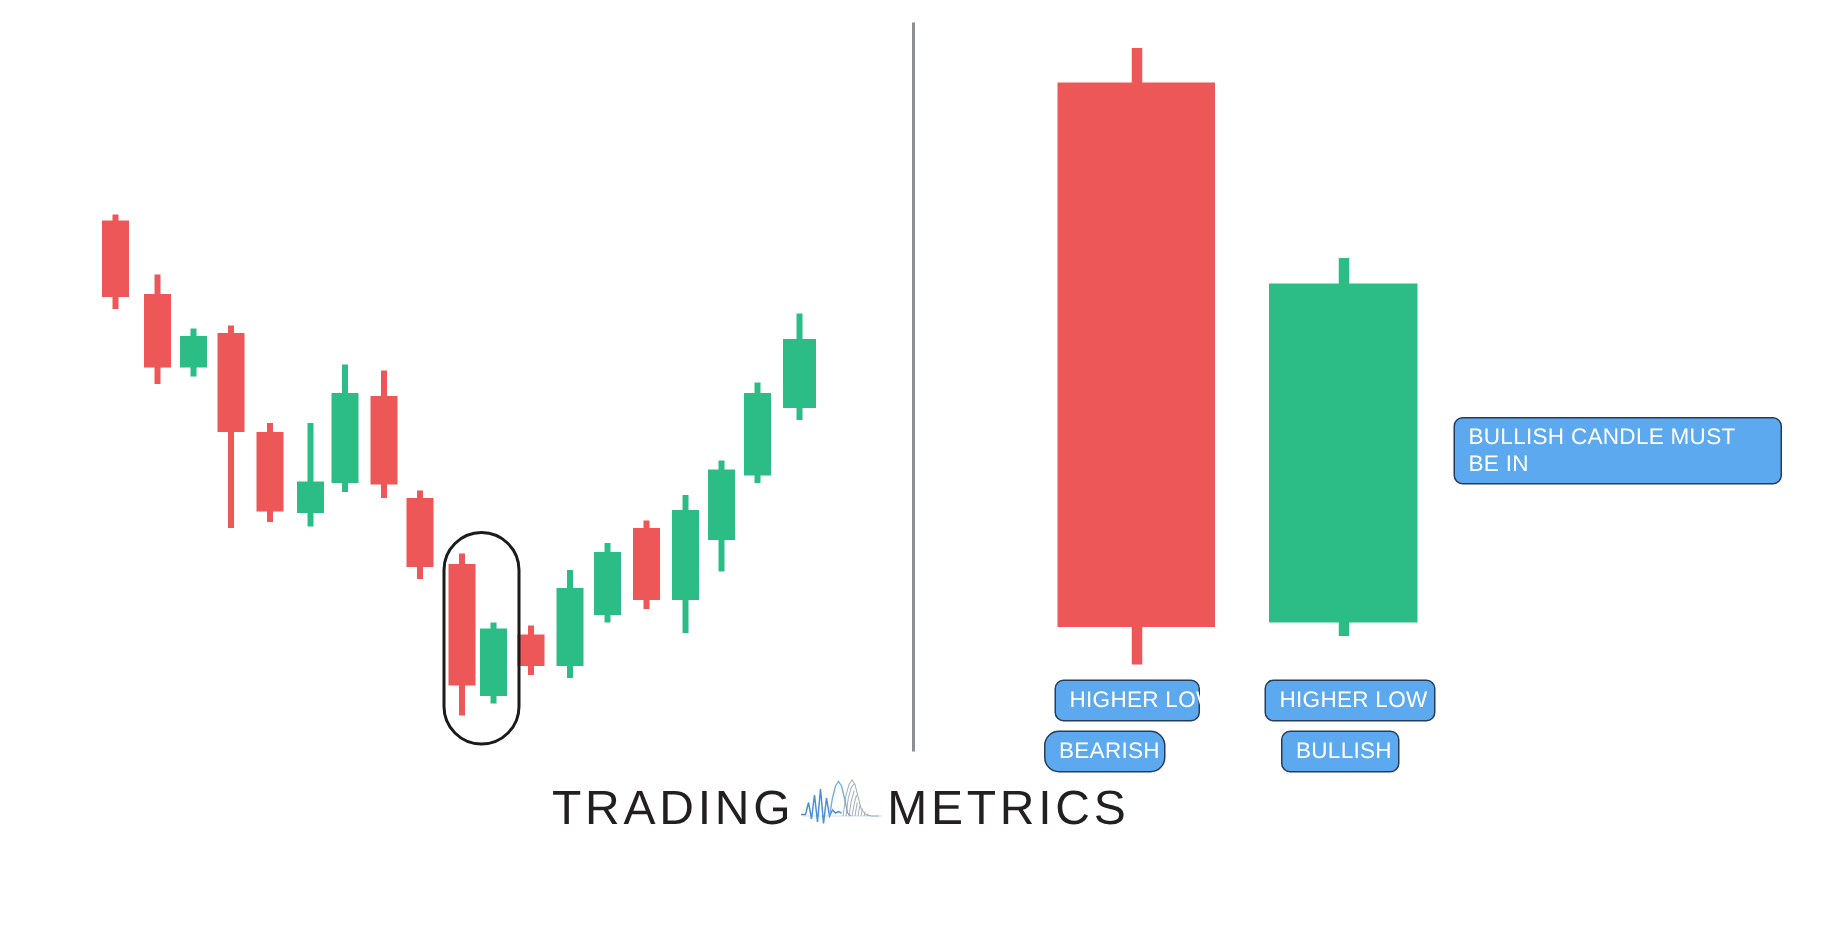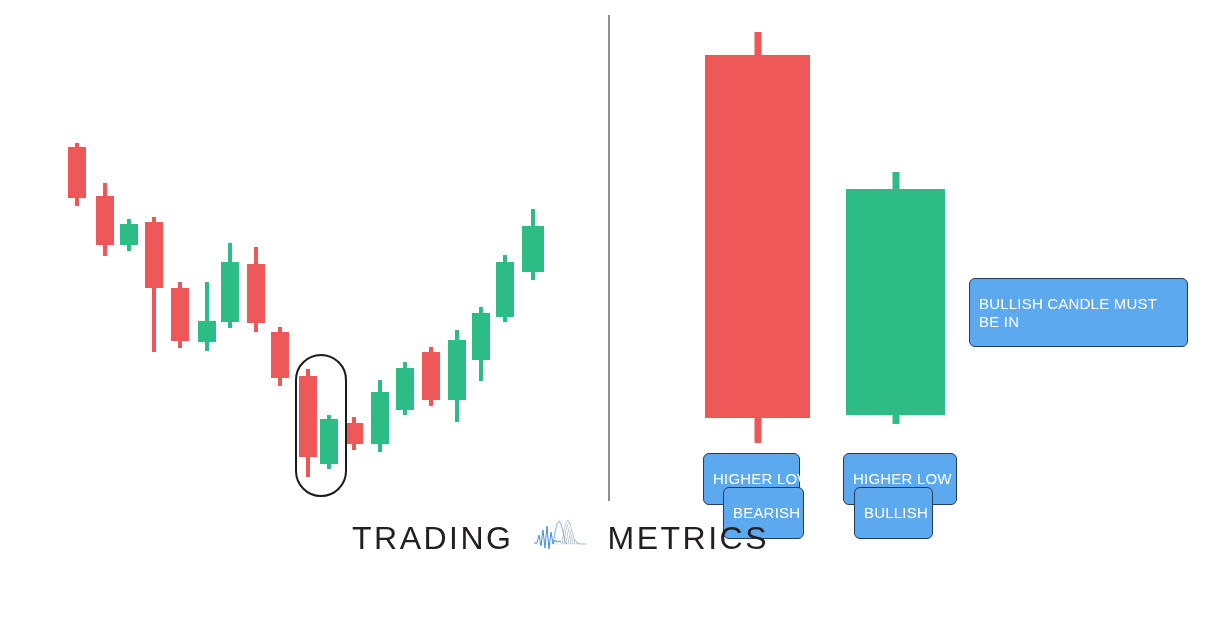--- a/index.html
+++ b/index.html
@@ -66,39 +66,39 @@
   .badge {
     position: absolute;
     background: #5da9f0;
     border: 1.5px solid #253c5a;
     border-radius: 6px;
     color: #ffffff;
     font-size: 15px;
     font-weight: 400;
     letter-spacing: 0.2px;
     line-height: 1.18;
-    padding: 16px 9px;
+    padding: 4px 9px;
     white-space: nowrap;
     font-family: "Liberation Sans", sans-serif;
     box-sizing: border-box;
     text-align: left;
   }
   .badge.centered { text-align: center; }
   .badge.multiline { white-space: normal; }
 
   
   #logo {
     position: absolute;
     left: 0;
     top: 518px;
     width: 1121px;
     display: flex;
     align-items: center;
     justify-content: center;
-    gap: 18px;
+    gap: 2px;
   }
   #logo .word {
     font-family: "Liberation Sans", sans-serif;
     font-size: 32px;
     font-weight: 400;
     letter-spacing: 2.5px;
     color: #231f20;
   }
   #logo .mark {
     width: 58px;
@@ -201,21 +201,21 @@
           <div class="wick" style="top: 0px; height: 411px;"></div>
           <div class="body" style="top: 23px; height: 363px;"></div>
         </div>
         <div class="candle up big-candle" style="left: 237px; width: 99px; top: 172px; height: 252px;">
           <div class="wick" style="top: 0px; height: 252px;"></div>
           <div class="body" style="top: 17px; height: 226px;"></div>
         </div>
       </div>
     <div id="badges">
         <div class="badge centered" style="left: 94px; top: 453px; width: 97px;">HIGHER LOW</div>
-        <div class="badge centered" style="left: 114px; top: 487px; width: 81px;">BEARISH</div>
+        <div class="badge centered" style="left: 87px; top: 487px; width: 81px; border-radius: 10px;">BEARISH</div>
         <div class="badge centered" style="left: 234px; top: 453px; width: 114px;">HIGHER LOW</div>
         <div class="badge centered" style="left: 245px; top: 487px; width: 79px; text-align: right;">BULLISH</div>
       </div>
 
     <div class="badge multiline" id="annotation-badge" style="left: 360px; top: 278px; width: 219px;">
       <span>BULLISH CANDLE MUST BE IN</span><br>
     </div>
   </div>
 
   <div id="logo">

